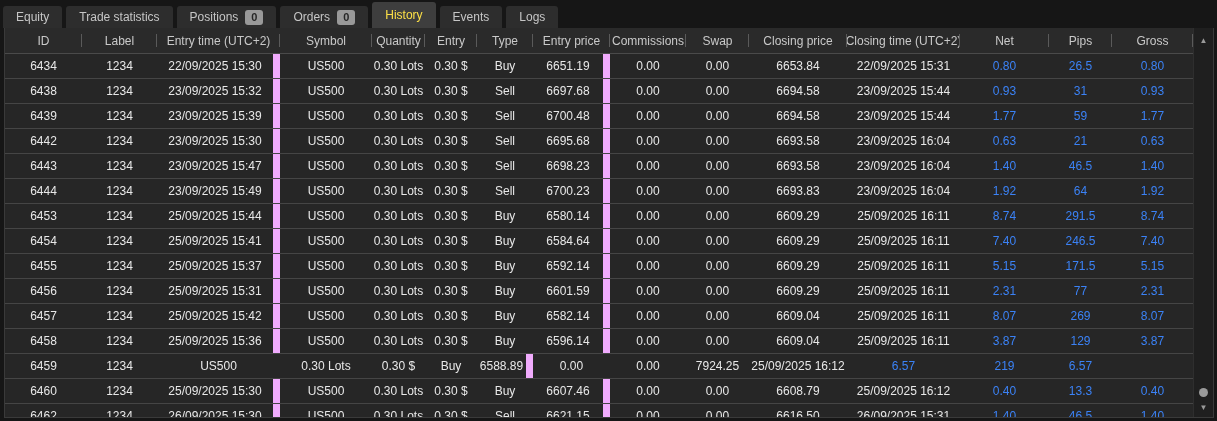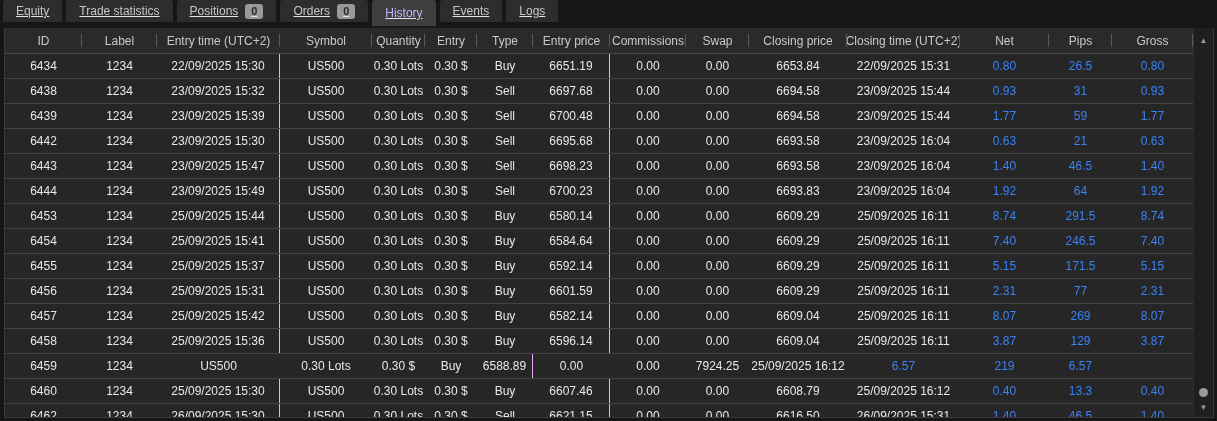--- a/index.html
+++ b/index.html
@@ -1,42 +1,42 @@
 <!DOCTYPE html>
 <html><head>
 <meta charset="utf-8">
 <style>
   html,body{margin:0;padding:0;background:#161616;}
   body{width:1217px;height:421px;overflow:hidden;font-family:"Liberation Sans",sans-serif;
        -webkit-font-smoothing:antialiased;color:#e6e6e6;position:relative;}
 
   
-  .tabstrip{height:28px;display:flex;align-items:flex-start;padding-left:3px;background:#161616;text-decoration:underline;}
+  .tabstrip{height:28px;display:flex;align-items:flex-end;padding-left:3px;background:#161616;}
   .tab{height:22px;display:flex;align-items:center;padding:0 13px;margin-right:4px;
        background:#2d2d2d;color:#c6c6c6;font-size:12px;border-radius:3px 3px 0 0;cursor:default;
        white-space:nowrap;}
-  .tab.active{height:26px;background:#3e3e3e;color:#c4b5fd;}
+  .tab.active{height:26px;background:#3e3e3e;color:#fde047;}
   .badge{margin-left:7px;background:#999999;color:#262626;font-size:11px;font-weight:bold;
          border-radius:3px;padding:1px 6px;line-height:13px;}
 
   
   .panel{position:absolute;left:4px;right:3px;top:28px;bottom:3px;
          background:#242424;border:1px solid #3a3a3a;border-top:none;display:flex;overflow:hidden;}
   .tablewrap{width:1188px;flex:0 0 auto;display:flex;flex-direction:column;background:#242424;}
 
   .grid-row{display:grid;grid-template-columns:77px 75px 123px 92px 53px 52px 56px 77px 76px 63px 98px 113px 89px 63px 81px;}
   .thead{height:25px;background:#2a2a2a;border-bottom:1px solid #4a4a4a;flex:0 0 auto;}
   .thead .cell{position:relative;display:flex;align-items:center;justify-content:center;
                font-size:12px;color:#c9c9c9;white-space:nowrap;overflow:hidden;}
   .thead .cell::after{content:"";position:absolute;right:0;top:6px;height:13px;width:1px;background:#5a5a5a;}
 
   .row{height:24px;border-bottom:1px solid #454545;background:#262626;}
   .row .cell{display:flex;align-items:center;justify-content:center;font-size:12px;color:#e8e8e8;
              white-space:nowrap;overflow:hidden;}
-  .row .cell.gdiv{border-right:1px solid #f0abfc;text-align:center;}
+  .row .cell.gdiv{border-right:7px solid #f0abfc;text-align:center;}
   .row .cell.green{color:#3b82f6;}
 
   
   .scrollbar{flex:1 1 auto;min-width:16px;background:#1f1f1f;display:flex;flex-direction:column;
              align-items:center;position:relative;border-left:1px solid #2e2e2e;}
   .sb-btn{height:16px;width:16px;display:flex;align-items:center;justify-content:center;
           color:#9a9a9a;font-size:8px;flex:0 0 auto;}
   .sb-btn.up{margin-top:4px;}
   .sb-btn.down{position:absolute;bottom:2px;}
   .sb-thumb{position:absolute;bottom:20px;width:9px;height:9px;border-radius:50%;background:#9a9a9a;}

